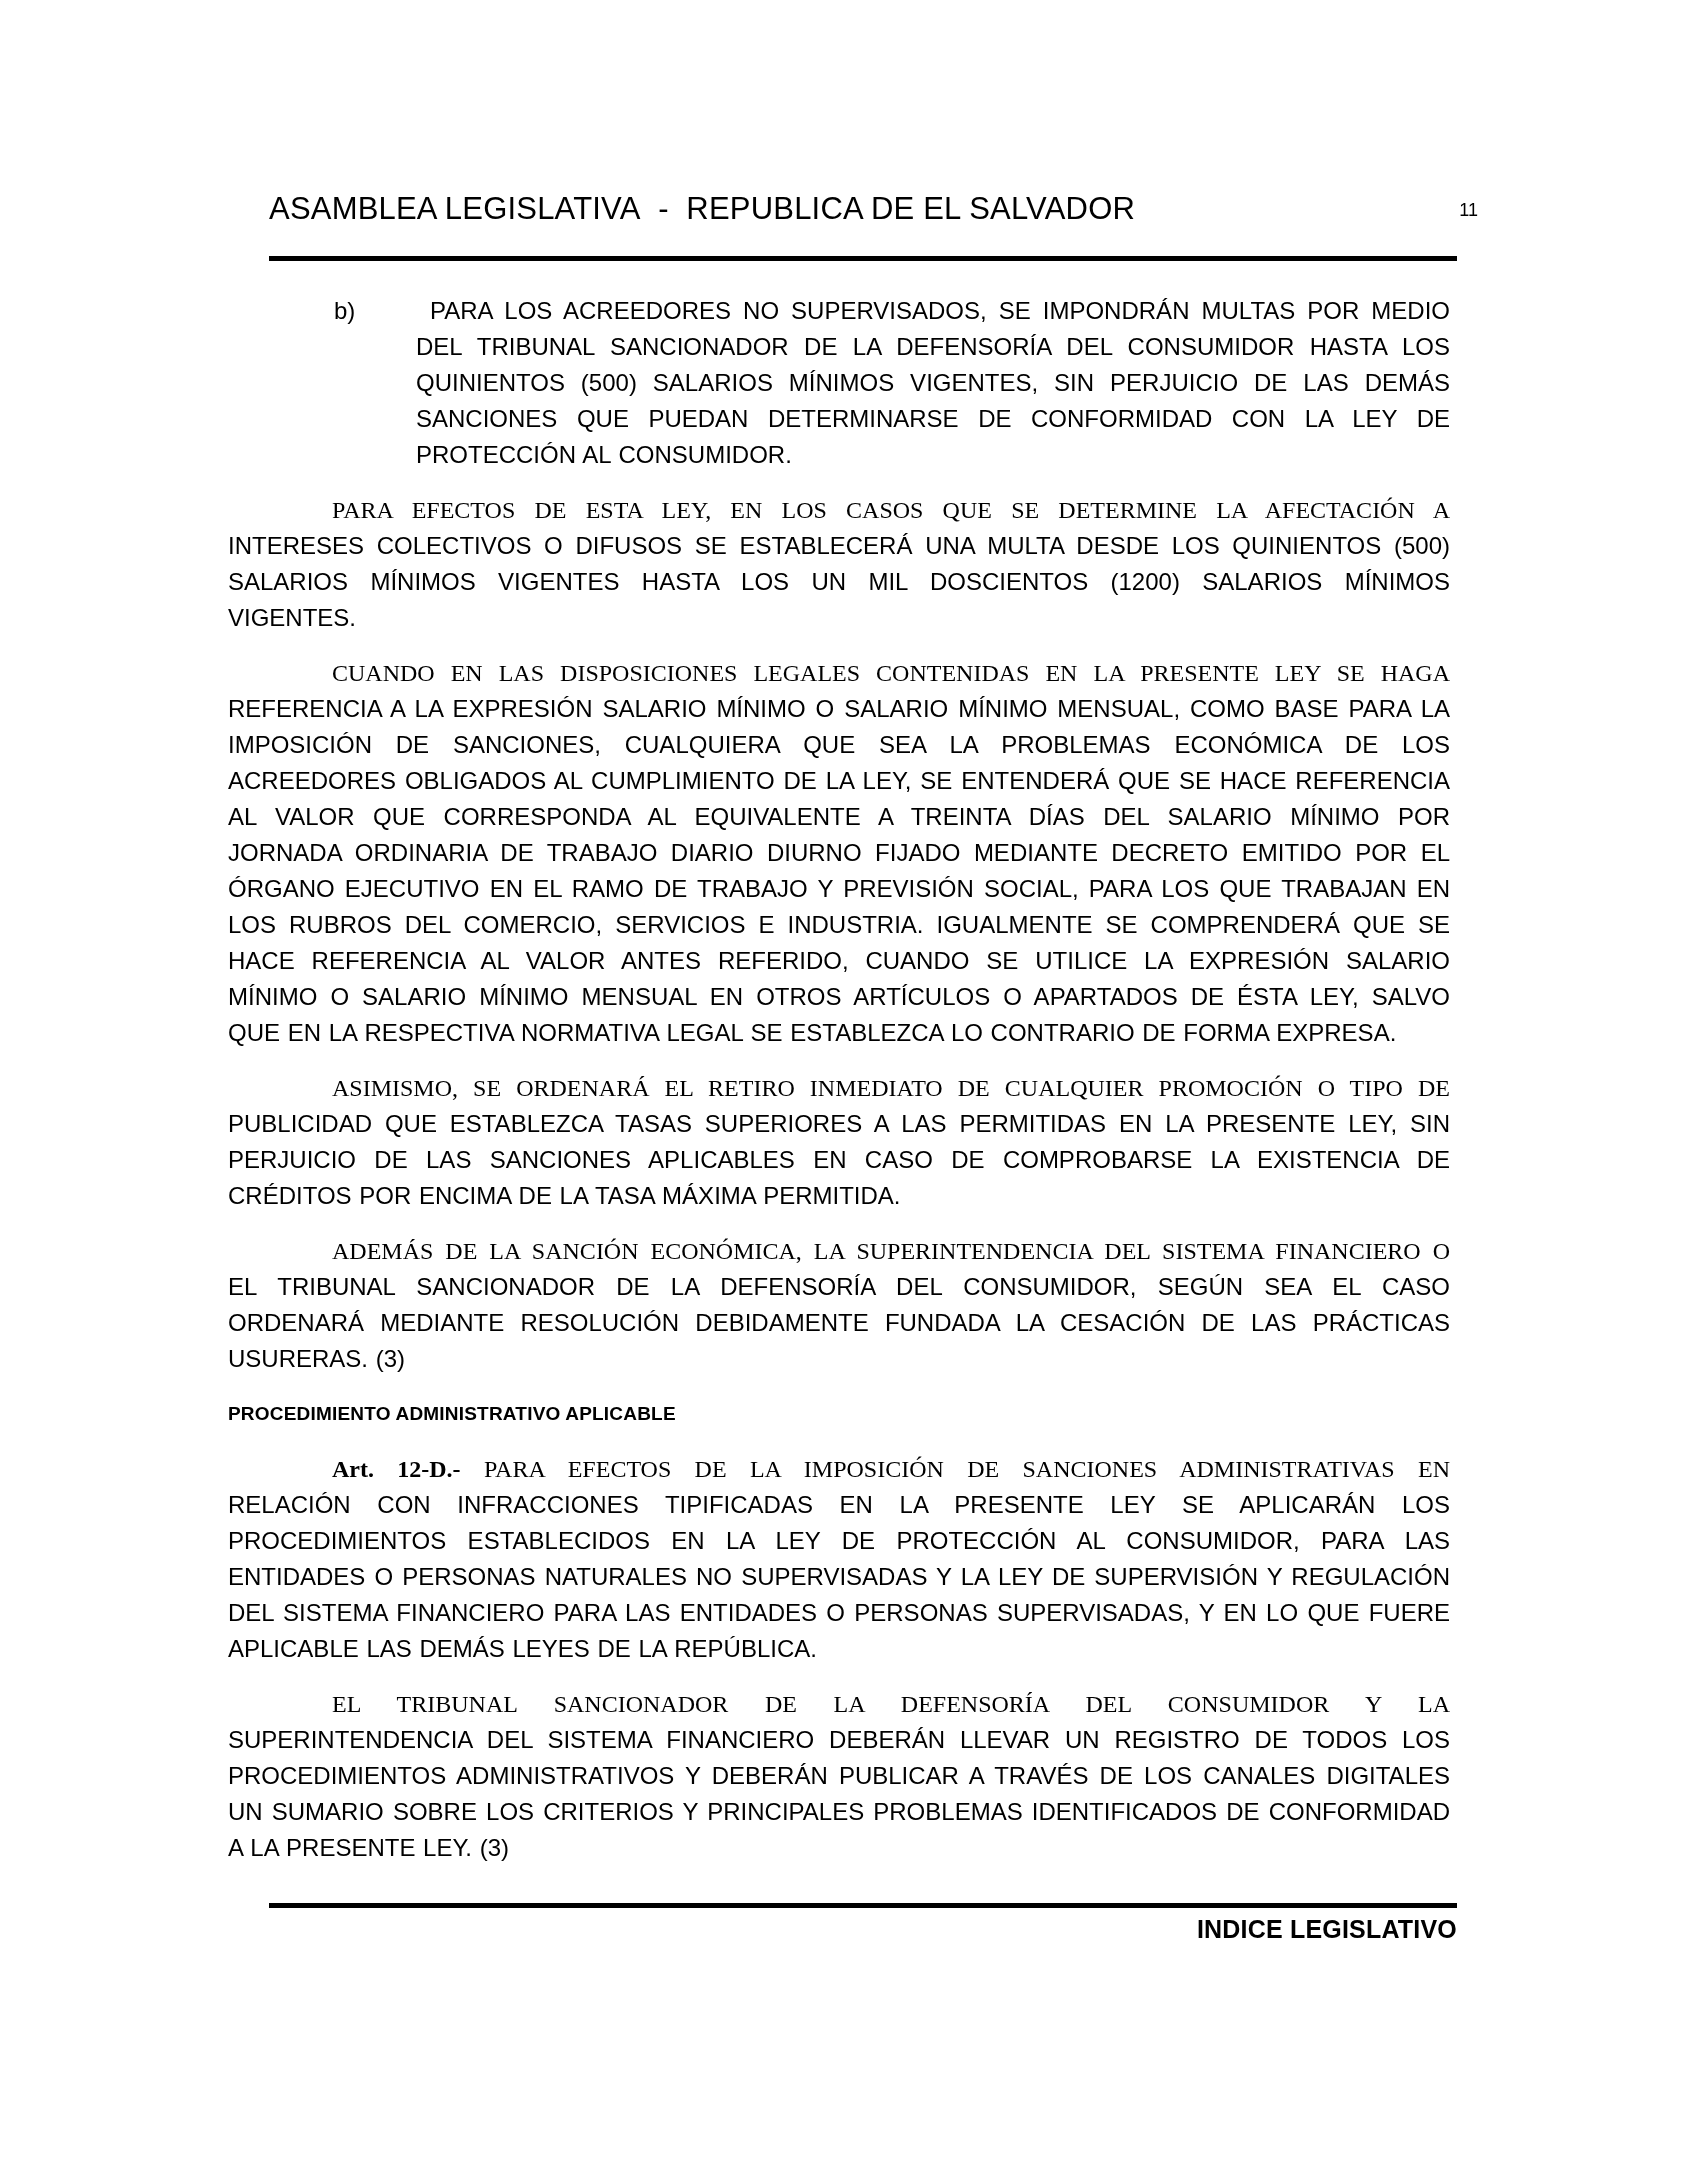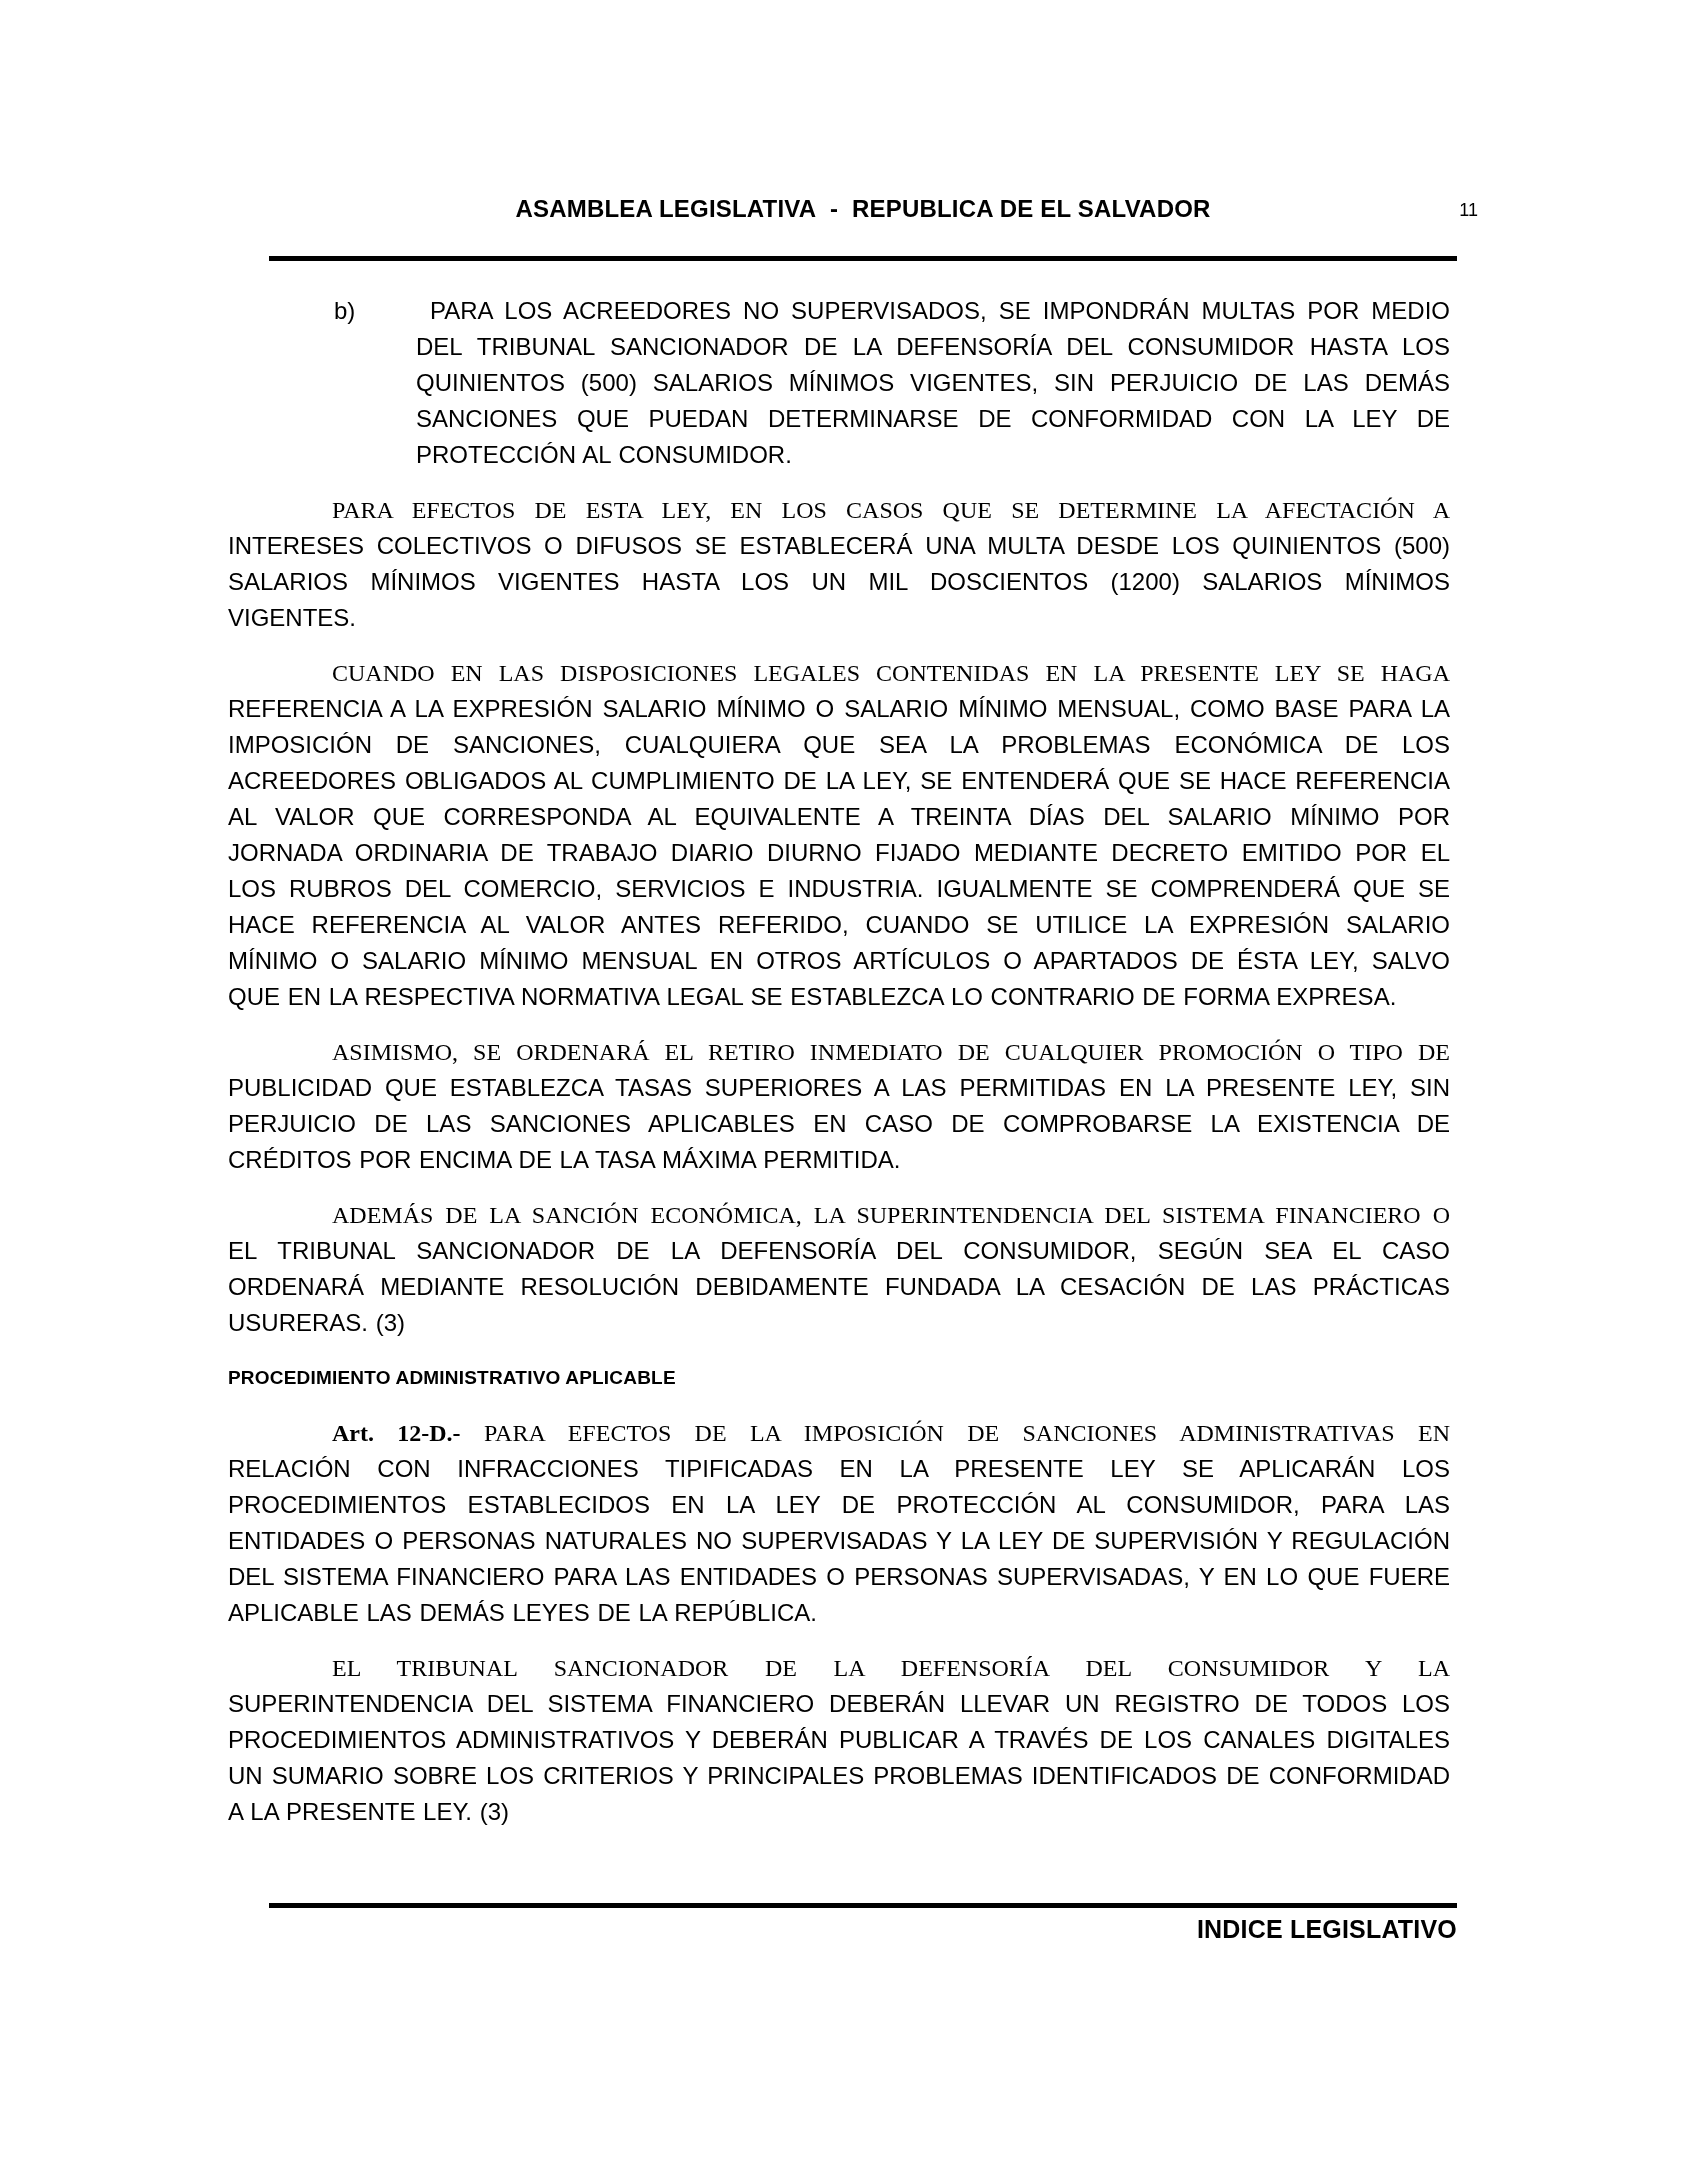--- a/index.html
+++ b/index.html
@@ -16,23 +16,22 @@
   
   .doc-header { padding-top: 194px; }
   .header-row {
     position: relative;
     margin-left: 269px;
     width: 1188px;
     height: 30px;
   }
   .doc-title {
     display: block;
-    text-align: center;
-    font-weight: bold;
-    font-size: 24px;
+    font-weight: normal;
+    font-size: 31px;
     line-height: 30px;
     white-space: pre;
     letter-spacing: 0.2px;
   }
   .page-number {
     position: absolute;
     right: -21px;
     top: 2px;
     font-size: 18px;
     line-height: 28px;
@@ -115,20 +114,21 @@
         <div class="line fill">SALARIOS MÍNIMOS VIGENTES HASTA LOS UN MIL DOSCIENTOS (1200) SALARIOS MÍNIMOS</div>
         <div class="line end">VIGENTES.</div>
       </div>
       <div class="block paragraph">
         <div class="line fill first">CUANDO EN LAS DISPOSICIONES LEGALES CONTENIDAS EN LA PRESENTE LEY SE HAGA</div>
         <div class="line fill">REFERENCIA A LA EXPRESIÓN SALARIO MÍNIMO O SALARIO MÍNIMO MENSUAL, COMO BASE PARA LA</div>
         <div class="line fill">IMPOSICIÓN DE SANCIONES, CUALQUIERA QUE SEA LA PROBLEMAS ECONÓMICA DE LOS</div>
         <div class="line fill">ACREEDORES OBLIGADOS AL CUMPLIMIENTO DE LA LEY, SE ENTENDERÁ QUE SE HACE REFERENCIA</div>
         <div class="line fill">AL VALOR QUE CORRESPONDA AL EQUIVALENTE A TREINTA DÍAS DEL SALARIO MÍNIMO POR</div>
         <div class="line fill">JORNADA ORDINARIA DE TRABAJO DIARIO DIURNO FIJADO MEDIANTE DECRETO EMITIDO POR EL</div>
+        <div class="line fill">ÓRGANO EJECUTIVO EN EL RAMO DE TRABAJO Y PREVISIÓN SOCIAL, PARA LOS QUE TRABAJAN EN</div>
         <div class="line fill">LOS RUBROS DEL COMERCIO, SERVICIOS E INDUSTRIA. IGUALMENTE SE COMPRENDERÁ QUE SE</div>
         <div class="line fill">HACE REFERENCIA AL VALOR ANTES REFERIDO, CUANDO SE UTILICE LA EXPRESIÓN SALARIO</div>
         <div class="line fill">MÍNIMO O SALARIO MÍNIMO MENSUAL EN OTROS ARTÍCULOS O APARTADOS DE ÉSTA LEY, SALVO</div>
         <div class="line end">QUE EN LA RESPECTIVA NORMATIVA LEGAL SE ESTABLEZCA LO CONTRARIO DE FORMA EXPRESA.</div>
       </div>
       <div class="block paragraph">
         <div class="line fill first">ASIMISMO, SE ORDENARÁ EL RETIRO INMEDIATO DE CUALQUIER PROMOCIÓN O TIPO DE</div>
         <div class="line fill">PUBLICIDAD QUE ESTABLEZCA TASAS SUPERIORES A LAS PERMITIDAS EN LA PRESENTE LEY, SIN</div>
         <div class="line fill">PERJUICIO DE LAS SANCIONES APLICABLES EN CASO DE COMPROBARSE LA EXISTENCIA DE</div>
         <div class="line end">CRÉDITOS POR ENCIMA DE LA TASA MÁXIMA PERMITIDA.</div>

